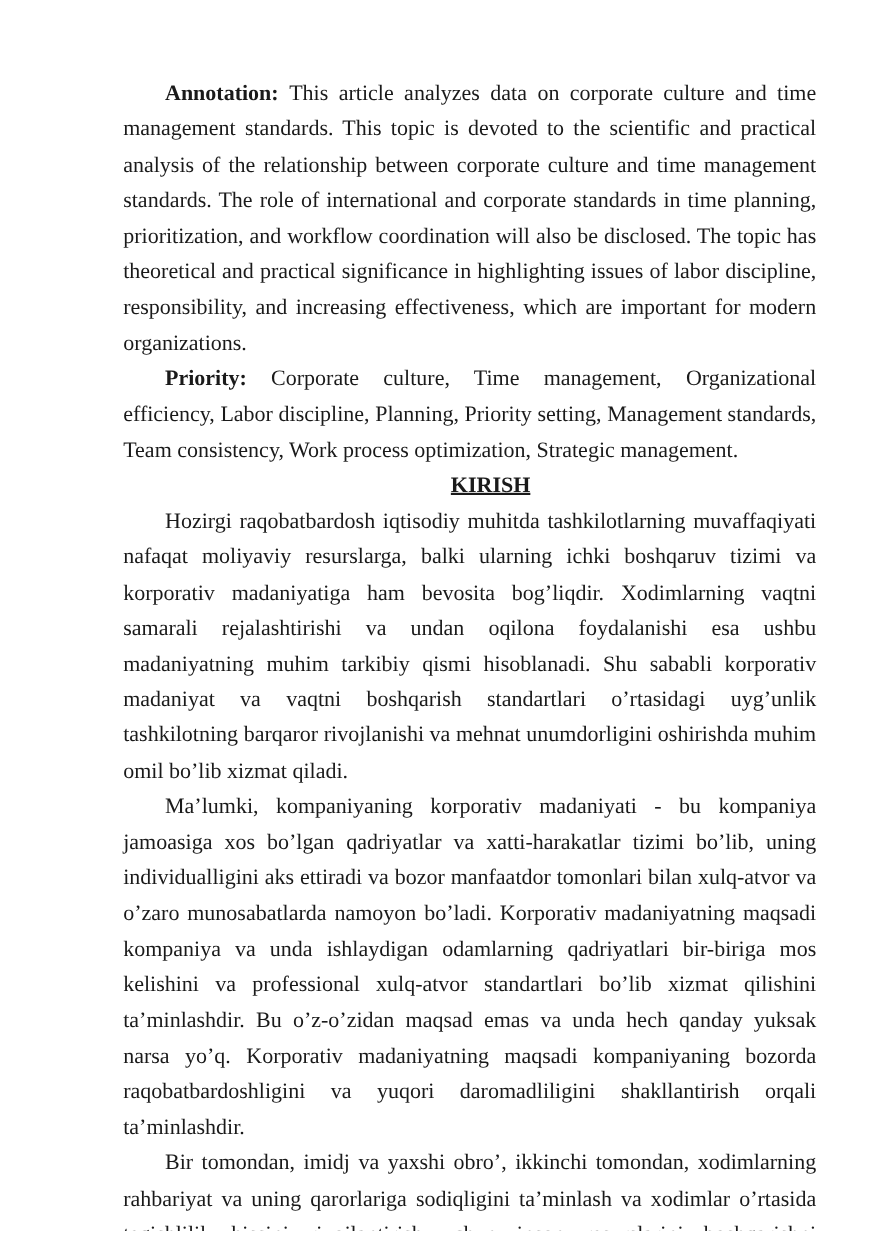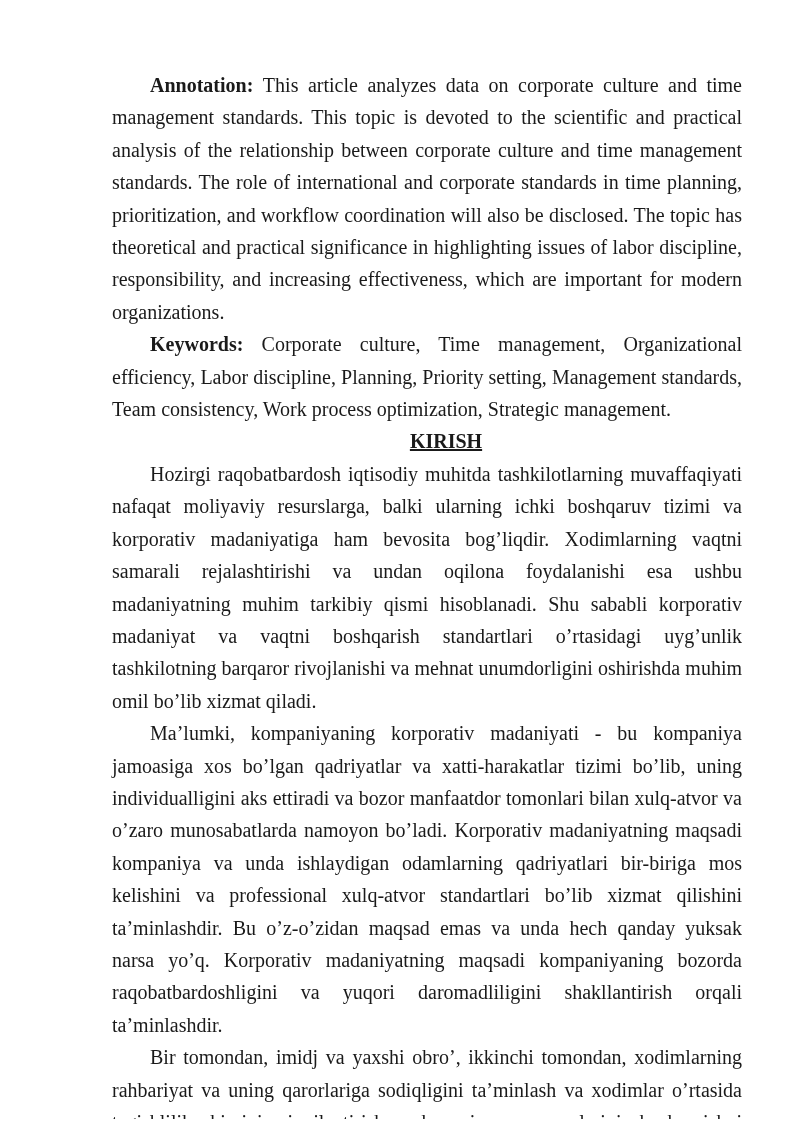--- a/index.html
+++ b/index.html
@@ -45,21 +45,21 @@
     text-decoration:underline;
   }
 </style>
 </head>
 <body>
 
 <div class="page">
 
   <p class="para"><strong class="lead">Annotation: </strong><span>This article analyzes data on corporate culture and time management standards. This topic is devoted to the scientific and practical analysis of the relationship between corporate culture and time management standards. The role of international and corporate standards in time planning, prioritization, and workflow coordination will also be disclosed. The topic has theoretical and practical significance in highlighting issues of labor discipline, responsibility, and increasing effectiveness, which are important for modern organizations.</span></p>
 
-  <p class="para"><strong class="lead">Keywords: </strong><span>Corporate culture, Time management, Organizational efficiency, Labor discipline, Planning, Priority setting, Management standards, Team consistency, Work process optimization, Strategic management.</span></p>
+  <p class="para"><strong class="lead">Priority: </strong><span>Corporate culture, Time management, Organizational efficiency, Labor discipline, Planning, Priority setting, Management standards, Team consistency, Work process optimization, Strategic management.</span></p>
 
   <p class="heading">KIRISH</p>
 
   <p class="para"><span>Hozirgi raqobatbardosh iqtisodiy muhitda tashkilotlarning muvaffaqiyati nafaqat moliyaviy resurslarga, balki ularning ichki boshqaruv tizimi va korporativ madaniyatiga ham bevosita bog’liqdir. Xodimlarning vaqtni samarali rejalashtirishi va undan oqilona foydalanishi esa ushbu madaniyatning muhim tarkibiy qismi hisoblanadi. Shu sababli korporativ madaniyat va vaqtni boshqarish standartlari o’rtasidagi uyg’unlik tashkilotning barqaror rivojlanishi va mehnat unumdorligini oshirishda muhim omil bo’lib xizmat qiladi.</span></p>
 
   <p class="para"><span>Ma’lumki, kompaniyaning korporativ madaniyati - bu kompaniya jamoasiga xos bo’lgan qadriyatlar va xatti-harakatlar tizimi bo’lib, uning individualligini aks ettiradi va bozor manfaatdor tomonlari bilan xulq-atvor va o’zaro munosabatlarda namoyon bo’ladi. Korporativ madaniyatning maqsadi kompaniya va unda ishlaydigan odamlarning qadriyatlari bir-biriga mos kelishini va professional xulq-atvor standartlari bo’lib xizmat qilishini ta’minlashdir. Bu o’z-o’zidan maqsad emas va unda hech qanday yuksak narsa yo’q. Korporativ madaniyatning maqsadi kompaniyaning bozorda raqobatbardoshligini va yuqori daromadliligini shakllantirish orqali ta’minlashdir.</span></p>
 
   <p class="para continued"><span>Bir tomondan, imidj va yaxshi obro’, ikkinchi tomondan, xodimlarning rahbariyat va uning qarorlariga sodiqligini ta’minlash va xodimlar o’rtasida tegishlilik hissini rivojlantirish uchun inson resurslarini boshqarishni</span></p>
 
 </div>

